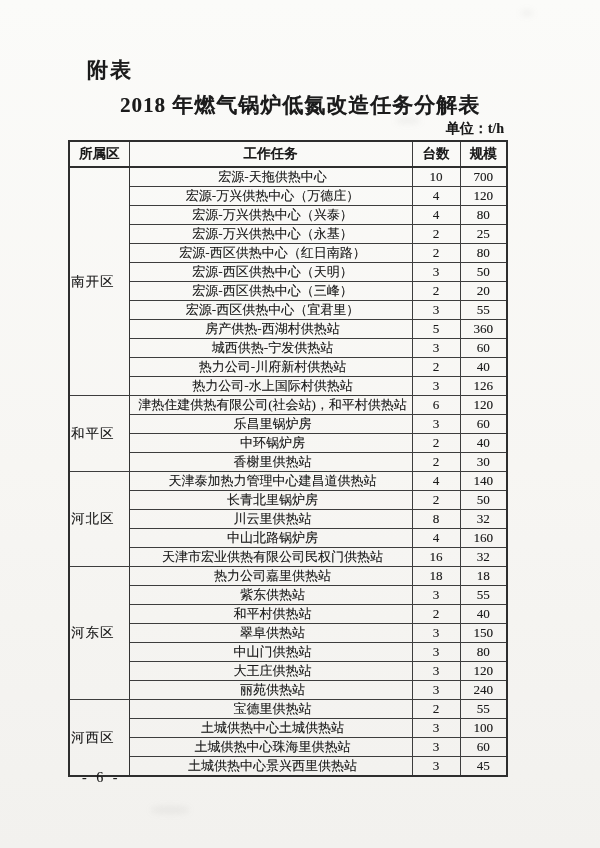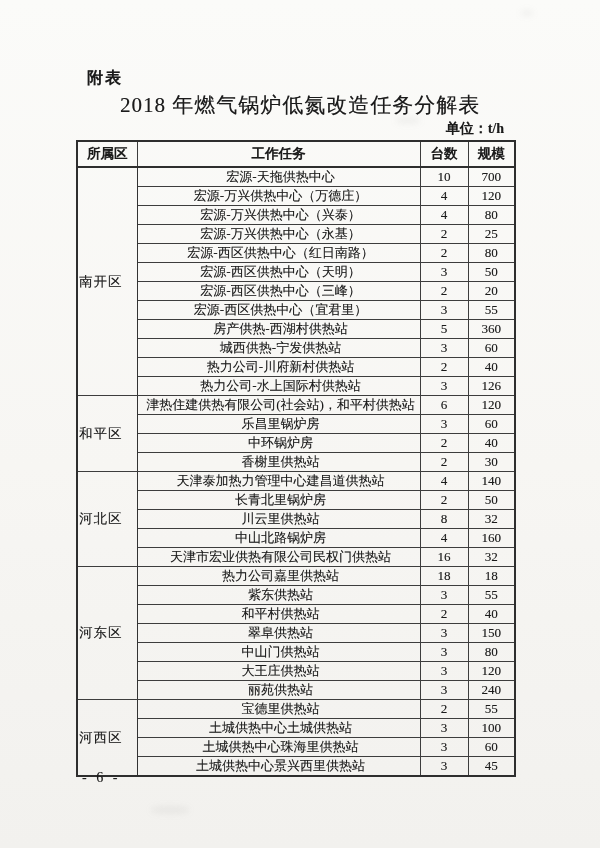--- a/index.html
+++ b/index.html
@@ -6,36 +6,36 @@
   body {
     width:600px; height:848px;
     background: linear-gradient(180deg, #fbfbf9 0%, #f7f6f3 55%, #f2f1ee 100%);
     font-family: "Liberation Serif", "DejaVu Serif", serif;
     color:#1b1b1b;
     position:relative;
     overflow:hidden;
   }
   .page { position:absolute; inset:0; }
   .appendix-label {
-    position:absolute; left:87px; top:68px;
-    font-size:16px; font-weight:bold; letter-spacing:2px;
+    position:absolute; left:87px; top:56px;
+    font-size:21px; font-weight:bold; letter-spacing:2px;
     text-shadow: 0.3px 0.3px 0.4px rgba(40,40,40,0.45);
   }
   .doc-title {
     position:absolute; left:0; top:91px; width:600px;
-    text-align:center; font-size:21px; font-weight:normal; letter-spacing:1px;
+    text-align:center; font-size:21px; font-weight:bold; letter-spacing:1px;
     text-shadow: 0.4px 0.4px 0.5px rgba(40,40,40,0.5);
   }
   .unit-label {
     position:absolute; right:96px; top:120px;
     font-size:14px; font-weight:bold;
     text-shadow: 0.3px 0.3px 0.3px rgba(40,40,40,0.4);
     text-align: right;
   }
-  .table-wrap { position:absolute; left:76px; top:140px; }
+  .table-wrap { position:absolute; left:68px; top:140px; }
   table.task-table {
     border-collapse:collapse; table-layout:fixed; width:438px;
     border:2px solid #2e2e2e;
     background: transparent;
   }
   .task-table th, .task-table td {
     border:1px solid #3d3d3d;
     overflow:hidden; white-space:nowrap;
     text-shadow: 0.25px 0.25px 0.35px rgba(40,40,40,0.4);
   }

